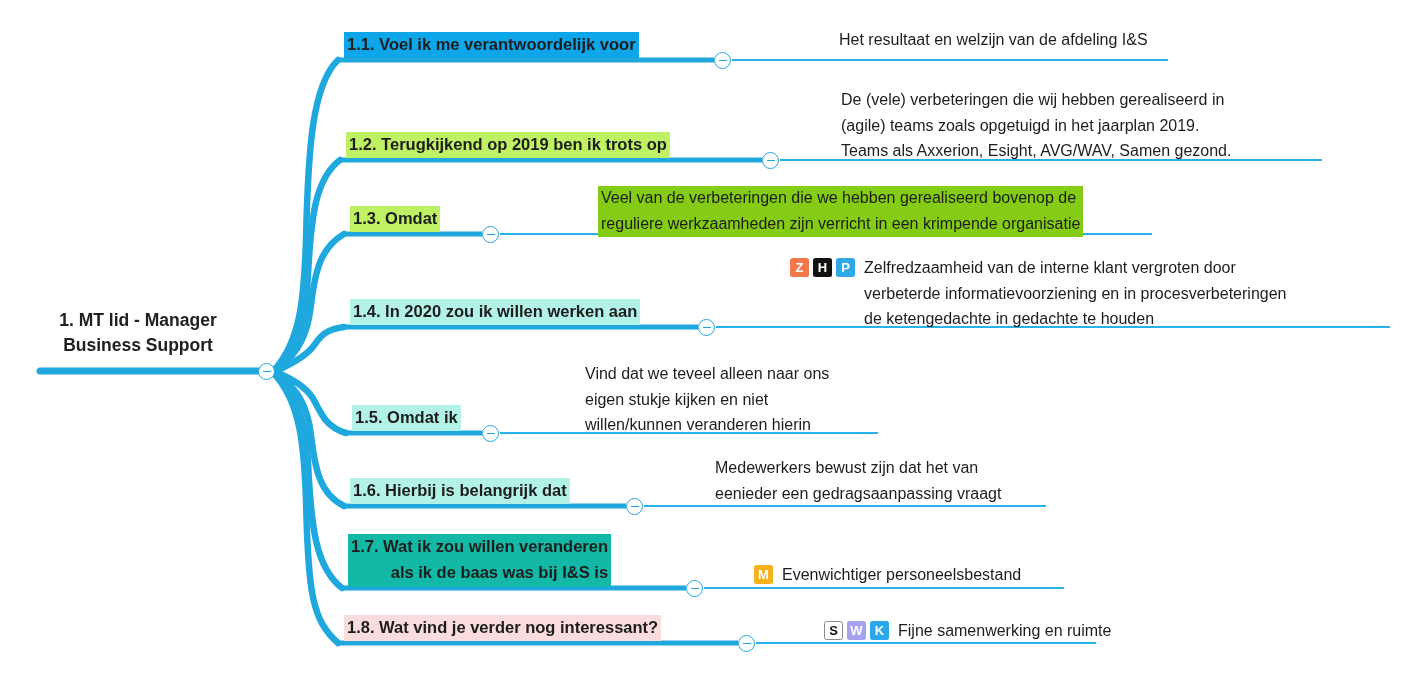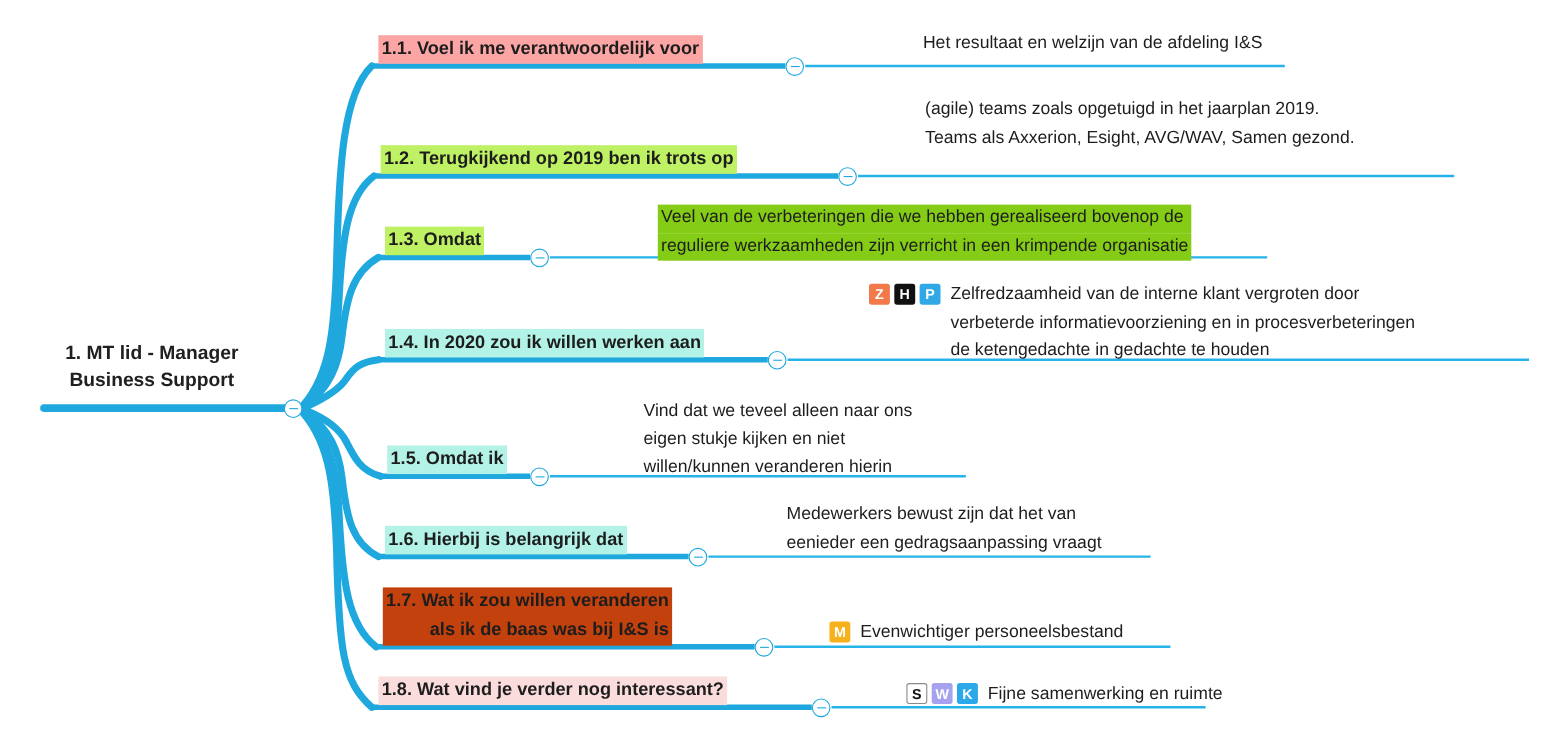--- a/index.html
+++ b/index.html
@@ -27,24 +27,24 @@
     font-weight:bold;
     font-size:17.5px;
     color:#202020;
     text-align:center;
     line-height:1.45;
     padding:0;
   }
   .branch-label .node-text { font-weight:bold; font-size:16.5px; }
   .leaf .node-text { font-weight:normal; font-size:16px; }
 
-  .hl-blue   { background:#fca5a5; }
+  .hl-blue   { background:#0ea5e9; }
   .hl-cream  { background:#bef264; }
   .hl-mint   { background:#b3f2e6; }
-  .hl-green  { background:#c2410c; }
+  .hl-green  { background:#14b8a6; }
   .hl-pink   { background:#fadcdc; }
   .hl-purple { background:#84cc16;margin-left:32px; }
   .hl-none   { background:transparent; }
 
   .collapse-btn {
     position:absolute;
     width:17px; height:17px;
     border-radius:50%;
     background:#ffffff;
     border:1.6px solid #1fa8dd;
@@ -137,20 +137,21 @@
       </div>
     </div>
   </div>
 
   <div class="node branch-label" style="left:346px; top:132px;">
     <span class="node-text hl-cream">1.2. Terugkijkend op 2019 ben ik trots op</span>
   </div>
   <div class="collapse-btn" style="left:762px; top:152px;"></div>
   <div class="node leaf" style="left:838px; top:88px;">
     <div class="leaf-body">
+      <span class="node-text hl-none leaf-line">De (vele) verbeteringen die wij hebben gerealiseerd in</span>
       <span class="node-text hl-none leaf-line">(agile) teams zoals opgetuigd in het jaarplan 2019.</span>
       <span class="node-text hl-none leaf-line">Teams als Axxerion, Esight, AVG/WAV, Samen gezond.</span>
     </div>
   </div>
 
   <div class="node branch-label" style="left:350px; top:206px;">
     <span class="node-text hl-cream">1.3. Omdat</span>
   </div>
   <div class="collapse-btn" style="left:482px; top:226px;"></div>
   <div class="node leaf" style="left:566px; top:186px;">

